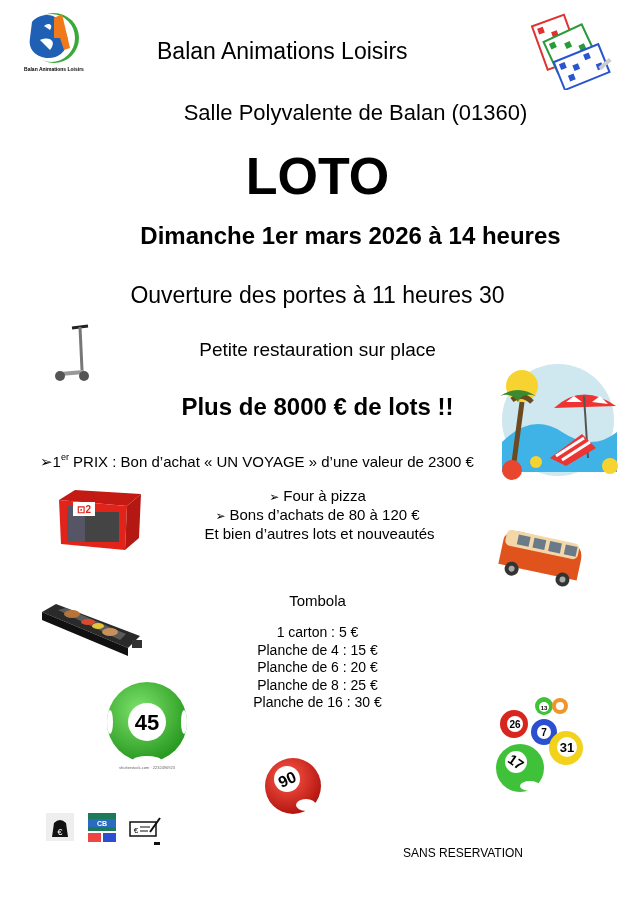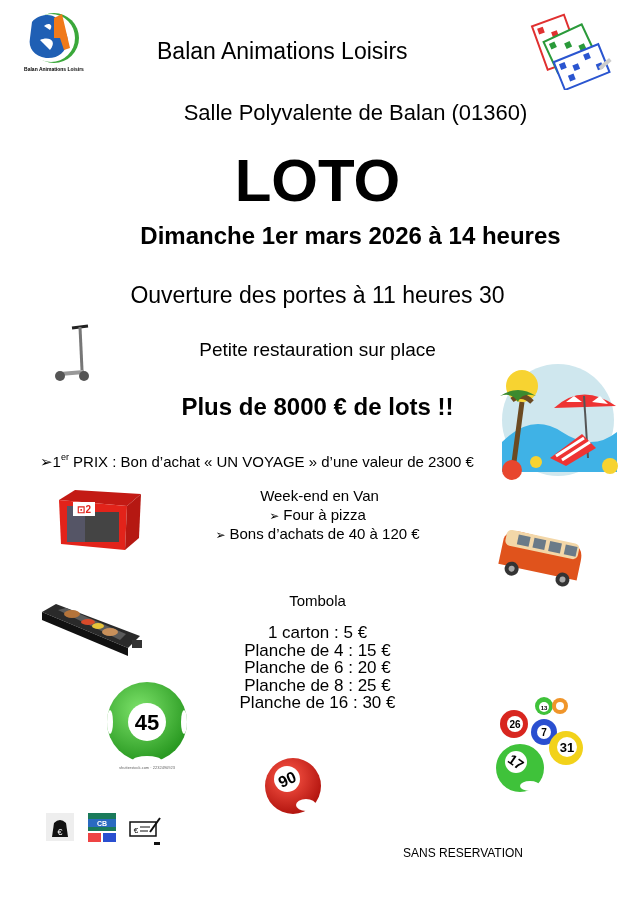--- a/index.html
+++ b/index.html
@@ -2,30 +2,30 @@
 <html><head>
 <meta charset="utf-8">
 <style>
   html, body { margin:0; padding:0; background:#fff; }
   body { width:635px; height:898px; position:relative; overflow:hidden;
          font-family:"Liberation Sans", sans-serif; color:#000; }
   .abs { position:absolute; }
   .center { position:absolute; left:0; width:635px; text-align:center; white-space:nowrap; }
   .t-assoc { top:38px; font-size:23px; left:157px; width:auto; text-align:left; }
   .t-salle { top:100px; font-size:22px;padding-left:38px; }
-  .t-loto { top:146px; font-size:60px; font-weight:bold; }
+  .t-loto { top:146px; font-size:52px; font-weight:bold; }
   .t-date { top:222px; font-size:24px; font-weight:bold;margin-left:33px; }
   .t-open { top:282px; font-size:23px; }
   .t-resto { top:339px; font-size:19px; }
   .t-lots { top:393px; font-size:24px; font-weight:bold; }
   .t-prix { top:452px; left:40px; font-size:15px; white-space:nowrap; }
   .t-prix sup { font-size:9px; vertical-align:7px; }
   .list { top:487px; font-size:15px; line-height:18px; }
   .tombola { top:592px; font-size:15px; line-height:18px; }
-  .tarifs { top:624px; font-size:17px; line-height:17.5px; }
+  .tarifs { top:624px; font-size:14px; line-height:17.5px; }
   .sans { top:846px; left:403px; font-size:12px; }
   .line { display:block; }
   .arrow { font-size:12px; margin-right:4px; }
   svg { display:block; }
 </style>
 </head>
 <body>
 
 <div class="abs" style="left:18px;top:8px;width:72px;height:68px;">
   <svg width="72" height="68" viewBox="0 0 72 68">
@@ -120,23 +120,23 @@
     <polygon points="4,18 72,24 70,68 6,62" fill="#e2231a"></polygon>
     <polygon points="72,24 86,12 84,56 70,68" fill="#b51812"></polygon>
     <rect x="12" y="24" width="20" height="36" fill="#556"></rect>
     <rect x="30" y="30" width="34" height="30" fill="#444"></rect>
     <rect x="18" y="20" width="22" height="14" fill="#fff"></rect>
     <text x="29" y="31" font-size="10" font-weight="bold" text-anchor="middle" fill="#e2231a" font-family="Liberation Sans, sans-serif">⊡2</text>
   </svg>
 </div>
 
 <div class="center list">
-  <span class="line"><span class="arrow"></span><span>Week-end en Van</span></span>
   <span class="line"><span class="arrow">➢</span><span>Four à pizza</span></span>
-  <span class="line"><span class="arrow">➢</span><span>Bons d’achats de 40 à 120 €</span></span>
+  <span class="line"><span class="arrow">➢</span><span>Bons d’achats de 80 à 120 €</span></span>
+  <span class="line"><span class="arrow"></span><span>Et bien d’autres lots et nouveautés</span></span>
 </div>
 
 <div class="abs" style="left:492px;top:530px;width:92px;height:58px;">
   <svg width="92" height="58" viewBox="0 0 92 58">
     <g transform="rotate(12 46 30)">
       <path d="M8 16 Q 10 6 24 6 L 80 8 Q 88 10 88 22 L 88 42 L 8 42 Z" fill="#e0531c"></path>
       <rect x="10" y="6" width="74" height="16" rx="5" fill="#f3d7a8"></rect>
       <g fill="#6a7a88">
           <rect x="22" y="9" width="12" height="10"></rect>
           <rect x="38" y="9" width="12" height="10"></rect>

